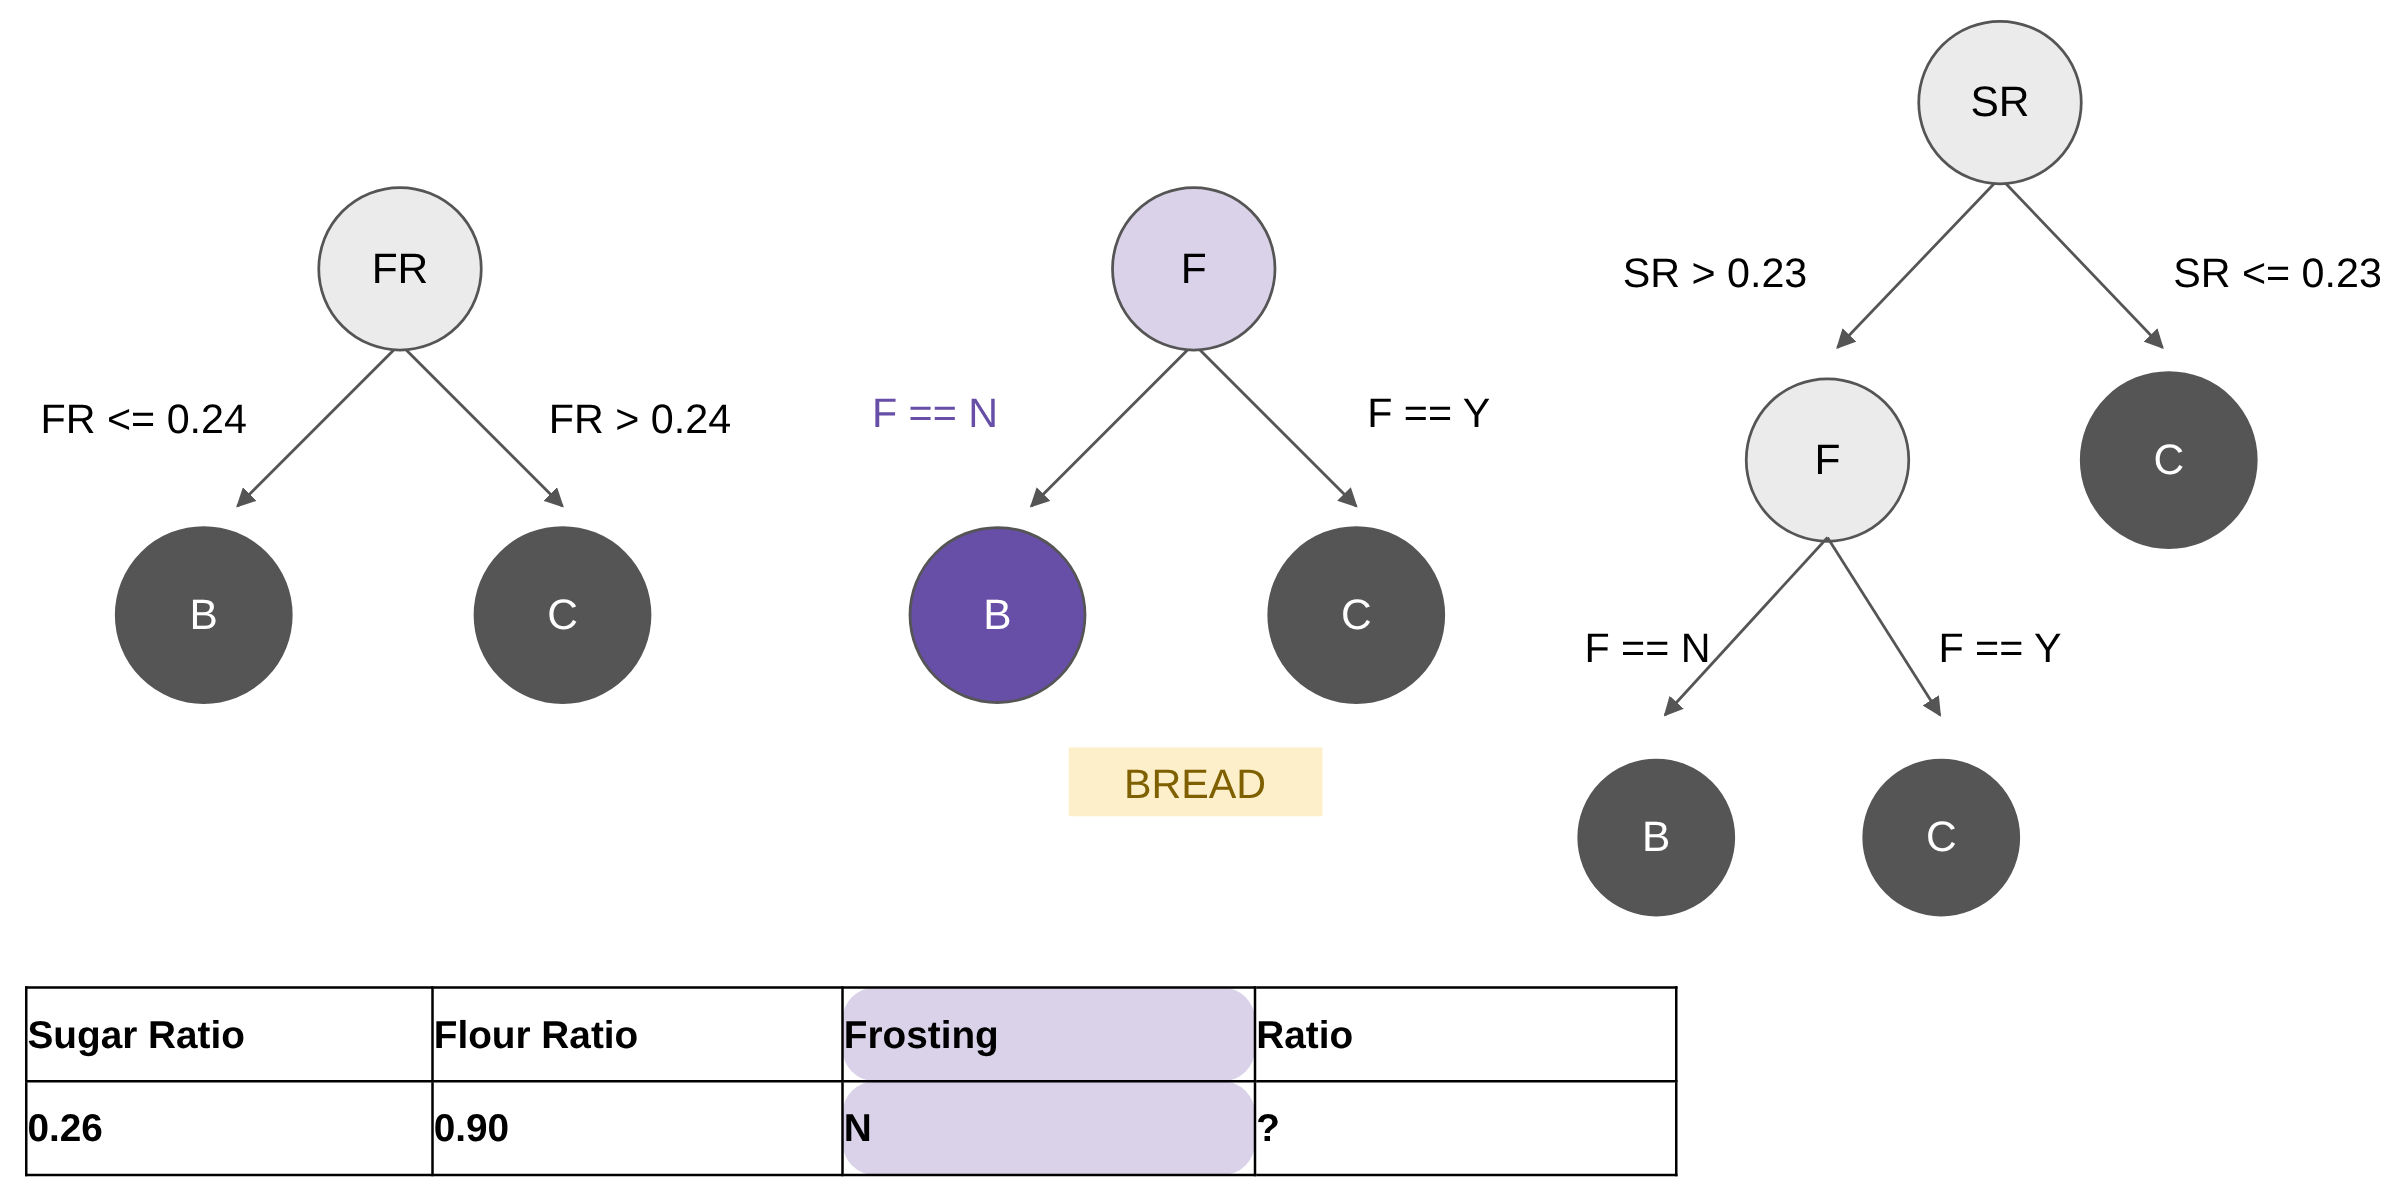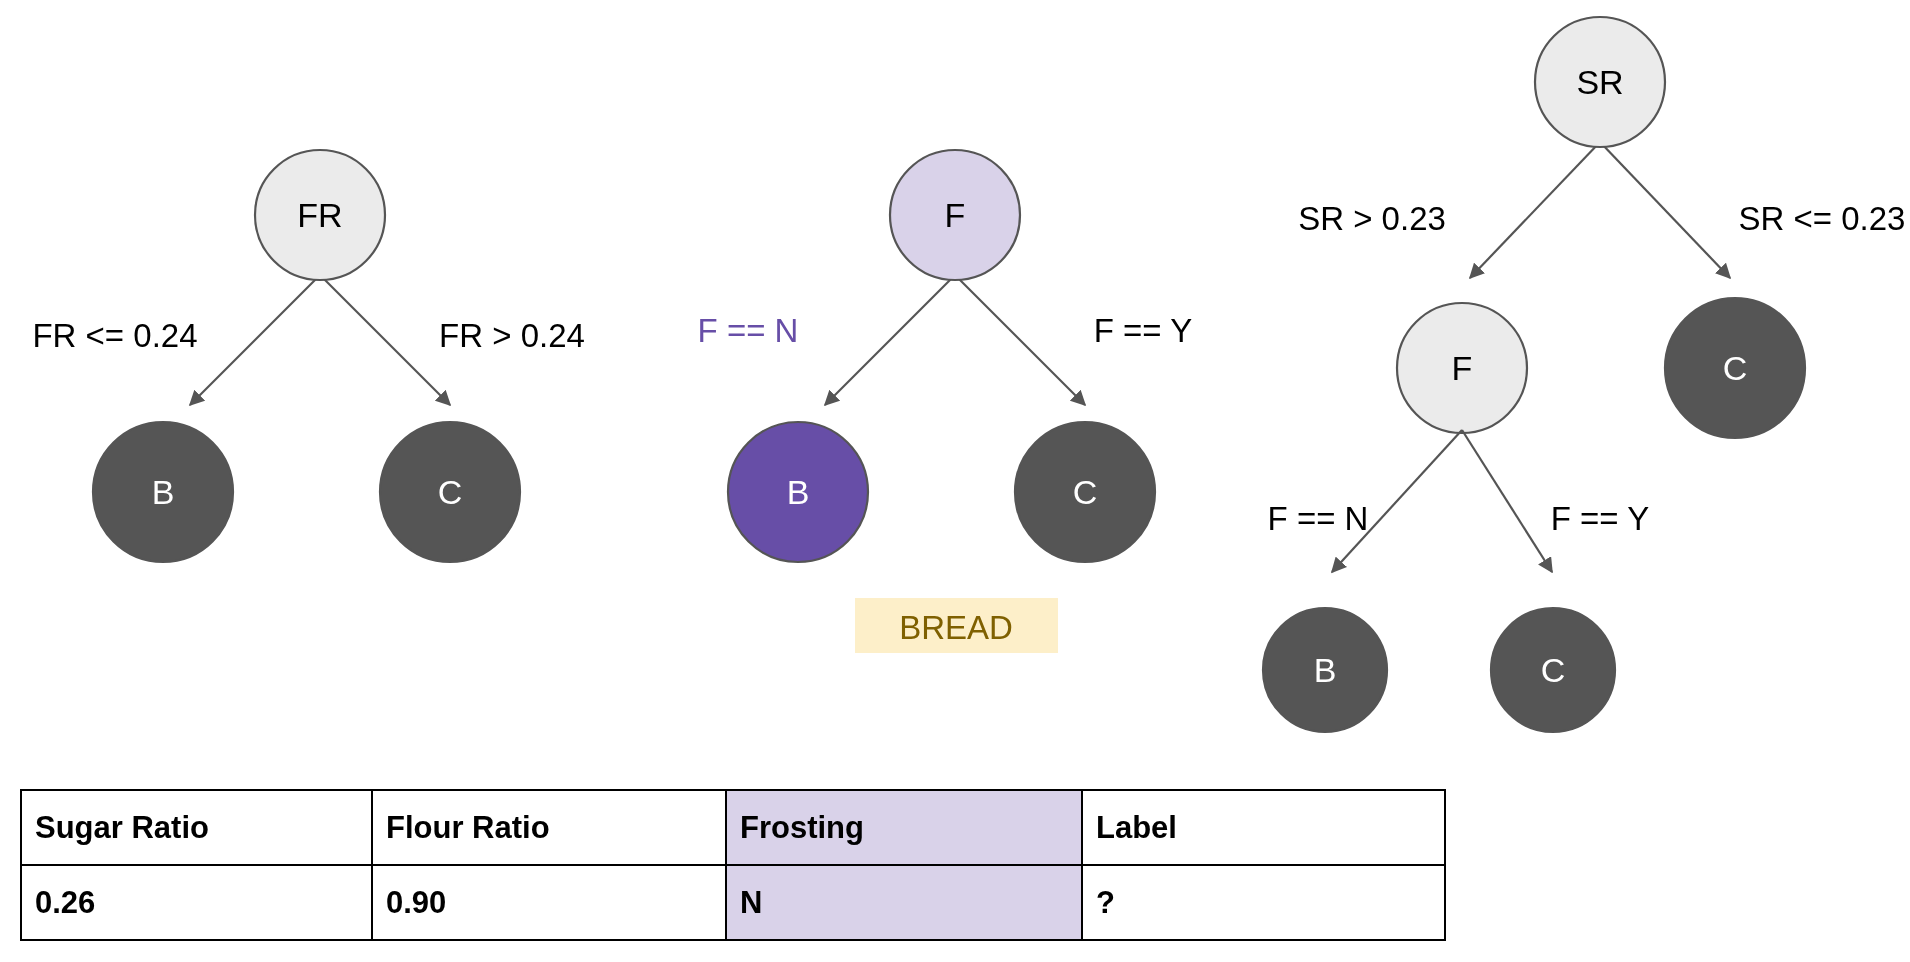--- a/index.html
+++ b/index.html
@@ -62,38 +62,38 @@
     top: 789px;
   }
   table.sample-table {
     border-collapse: collapse;
     table-layout: fixed;
   }
   table.sample-table th,
   table.sample-table td {
     border: 2.5px solid #000000;
     height: 73px;
-    padding: 0 13px;
+    padding: 0 0;
     text-align: left;
     vertical-align: middle;
     font-size: 31px;
     color: #000000;
     background: #ffffff;
   }
   table.sample-table th {
     font-weight: bold;
   }
   table.sample-table td {
     font-weight: bold;
   }
   .col-sugar { width: 323px; }
   .col-flour { width: 326px; }
   .col-frosting { width: 328px; }
   .col-label { width: 335px; }
-  .hl-frosting { background: #d9d2e9 !important; }
+  .hl-frosting { background: #d9d2e9 !important; border-radius: 26px; }
 </style>
 </head>
 <body>
 
 <div id="stage">
 
   <svg class="diagram" viewBox="0 0 1910 962" xmlns="http://www.w3.org/2000/svg">
     <defs>
       <marker id="arrow" viewBox="0 0 10 10" refX="9" refY="5" markerWidth="7" markerHeight="7" orient="auto-start-reverse">
         <path d="M 0 0 L 10 5 L 0 10 z" fill="#555555"></path>
@@ -170,21 +170,21 @@
     </g>
   </svg>
 
   <div class="table-wrap">
     <table class="sample-table">
       <thead>
         <tr>
           <th class="col-sugar">Sugar Ratio</th>
           <th class="col-flour">Flour Ratio</th>
           <th class="col-frosting hl-frosting">Frosting</th>
-          <th class="col-label">Label</th>
+          <th class="col-label">Ratio</th>
         </tr>
       </thead>
       <tbody>
         <tr>
           <td>0.26</td>
           <td>0.90</td>
           <td class="hl-frosting">N</td>
           <td>?</td>
         </tr>
       </tbody>

